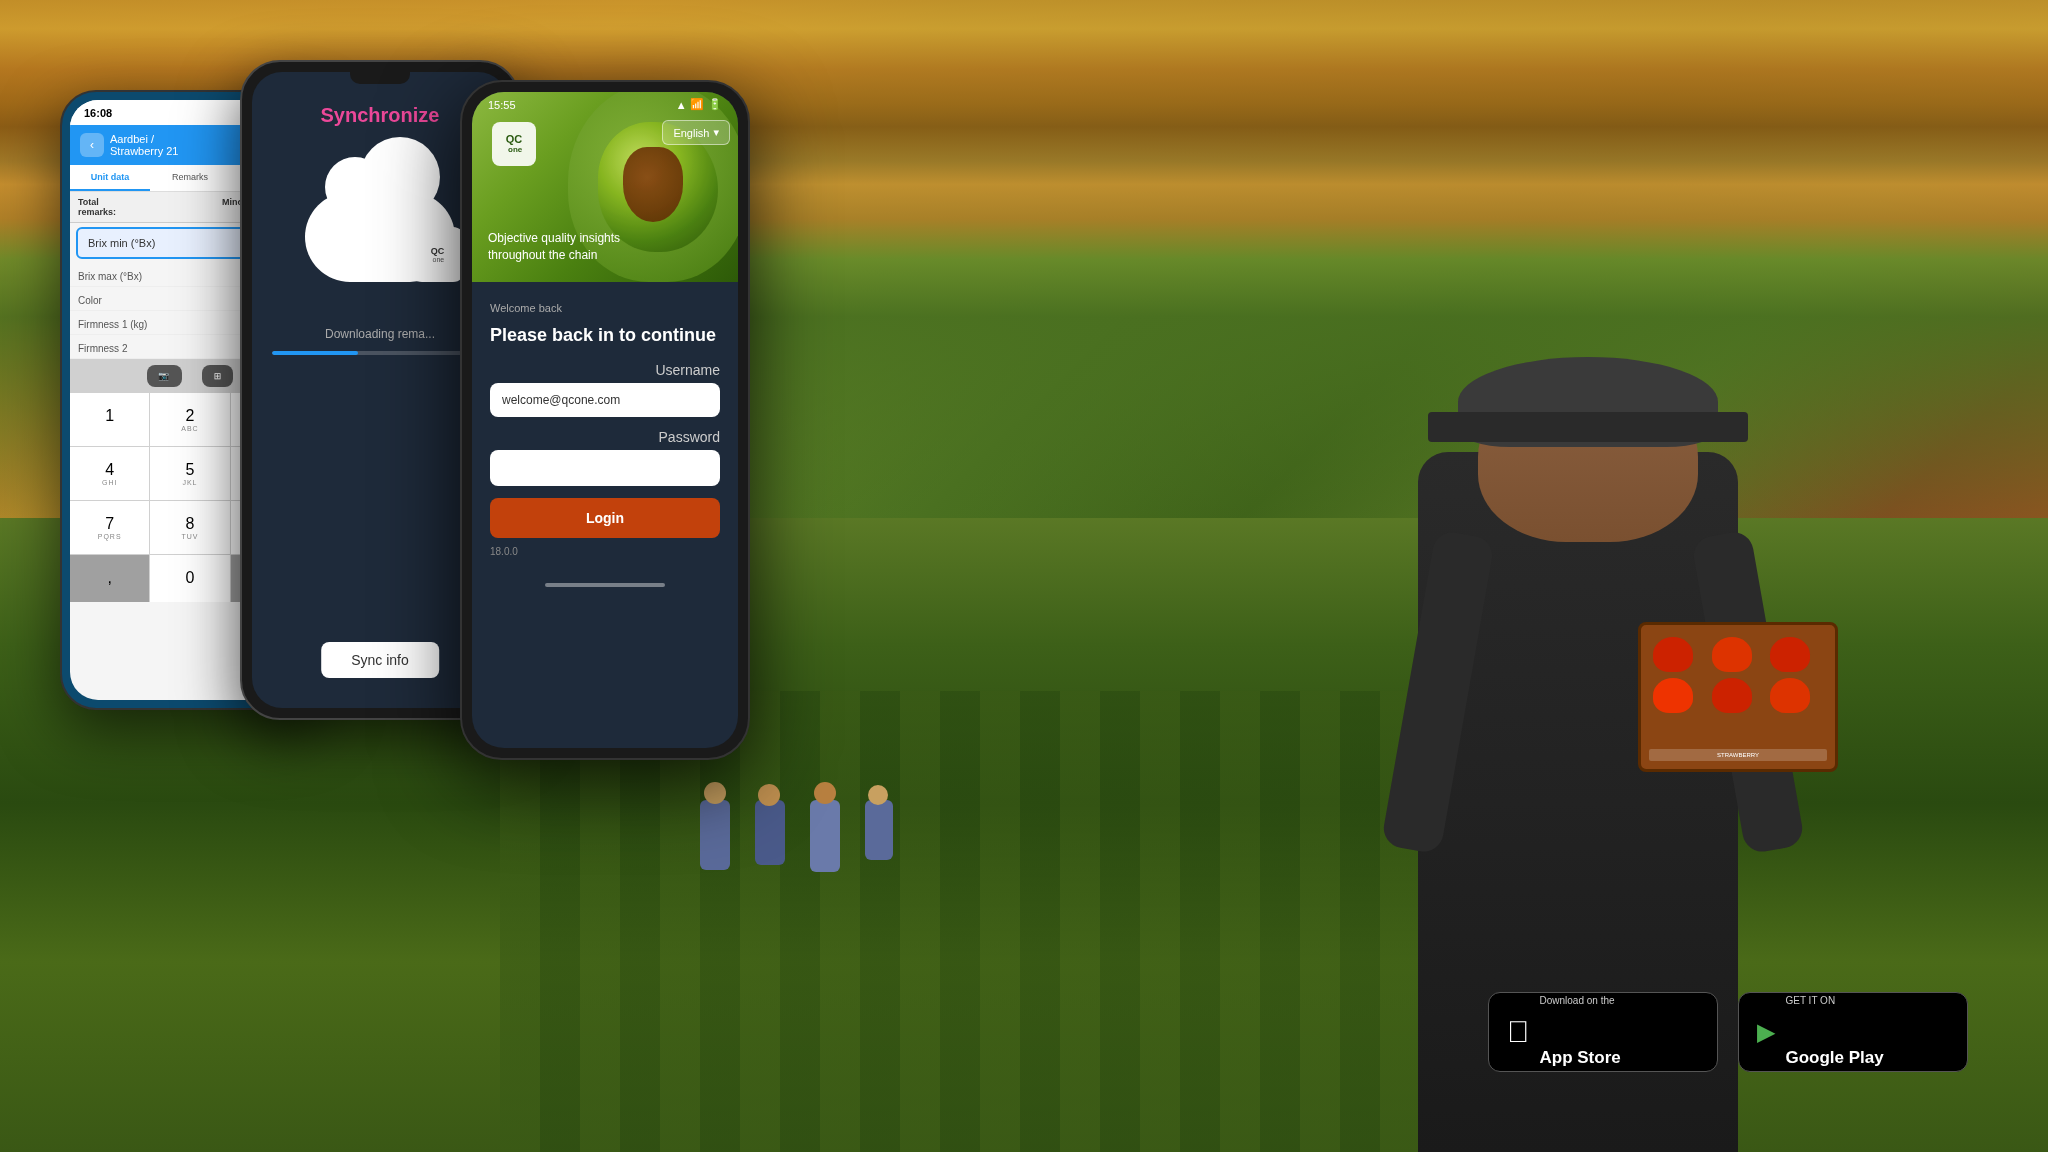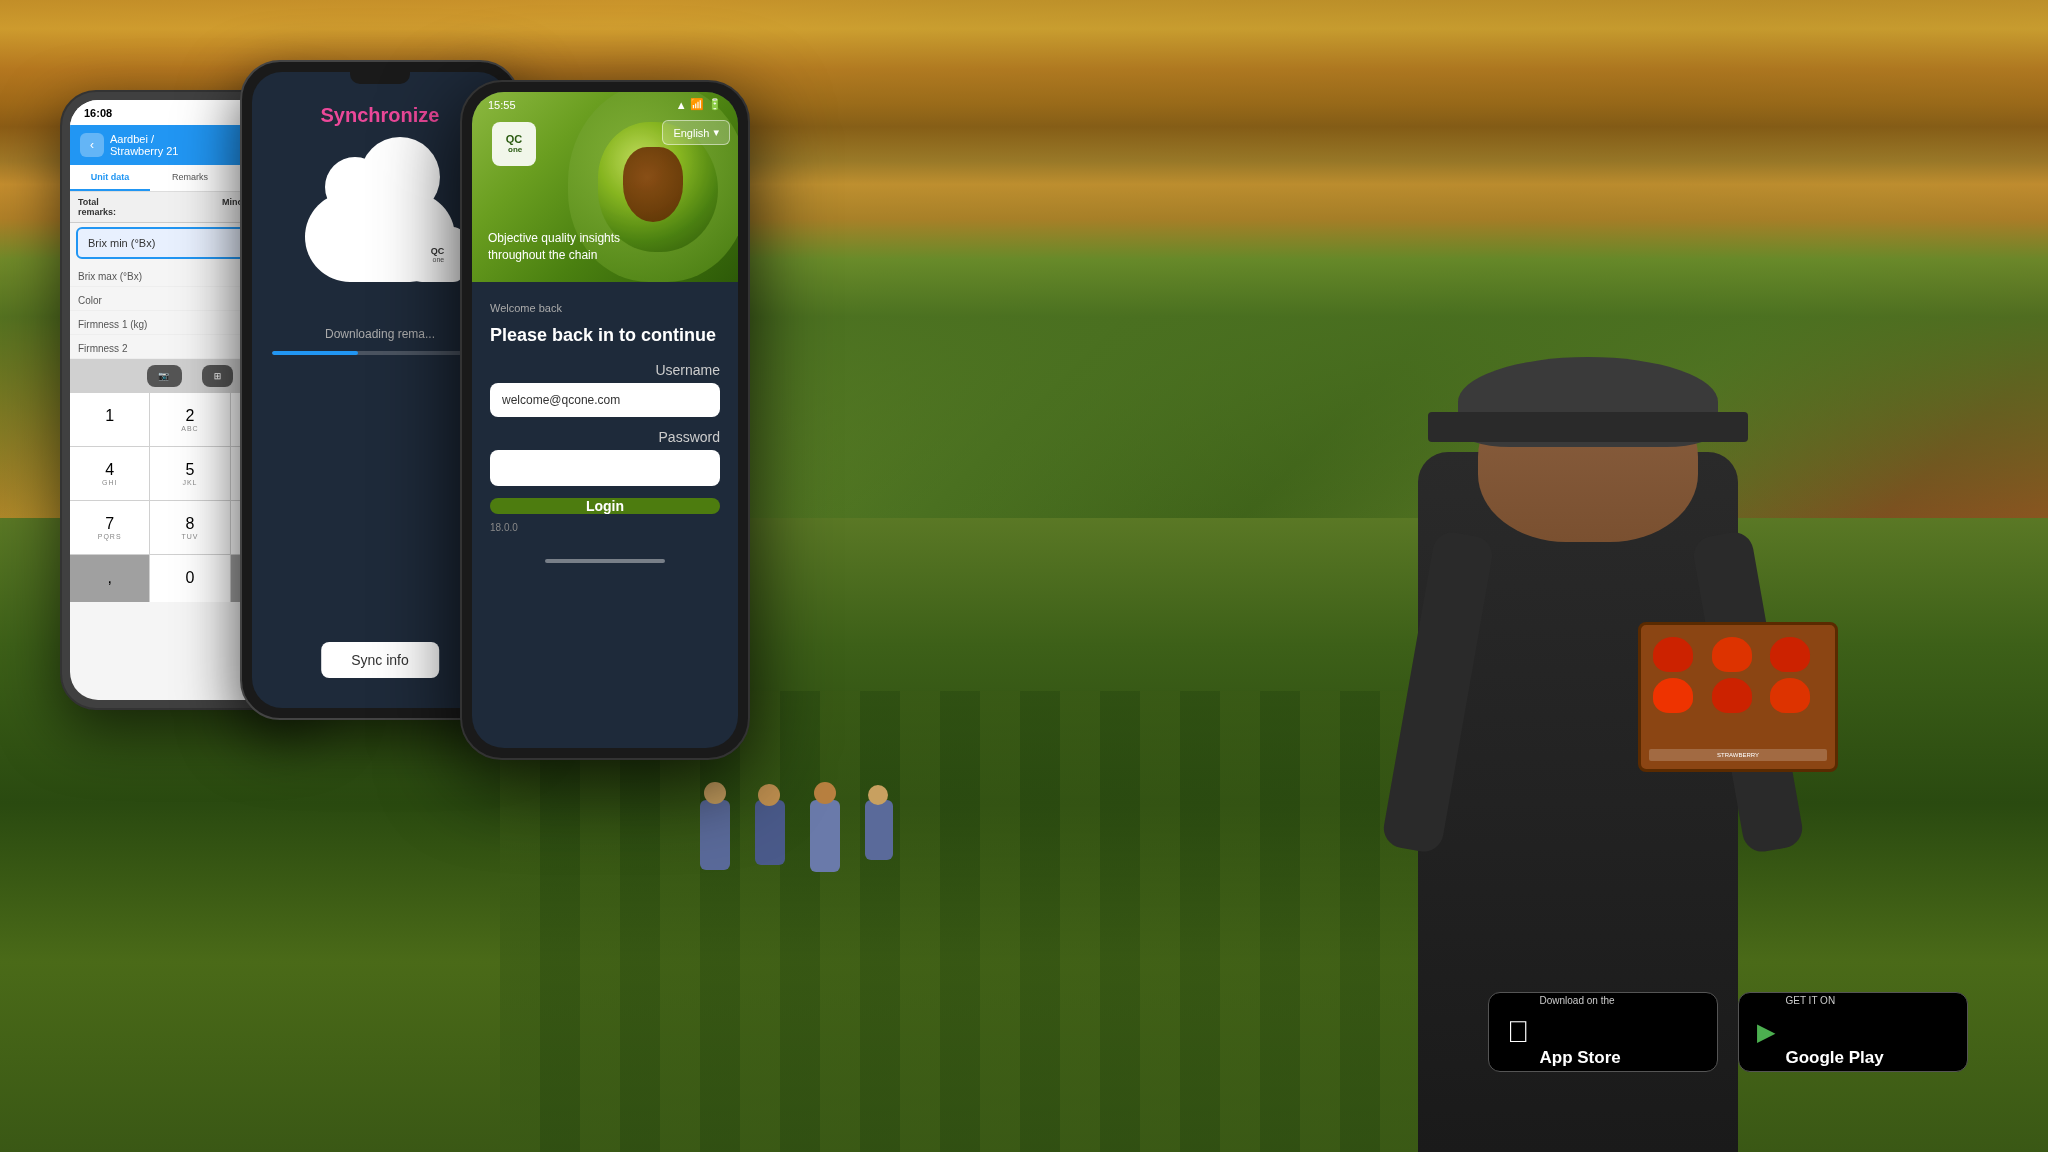--- a/index.html
+++ b/index.html
@@ -43,21 +43,21 @@
       height: 800px;
     }
 
     
     .phone-1 {
       position: absolute;
       left: 0;
       top: 30px;
       width: 260px;
       height: 620px;
-      background: #404040;
+      background: #0c4a6e;
       border-radius: 36px;
       overflow: hidden;
       box-shadow: 0 20px 60px rgba(0,0,0,0.6);
       border: 2px solid #333;
     }
     .phone-1-screen {
       position: absolute;
       inset: 8px;
       background: #f5f5f5;
       border-radius: 28px;
@@ -423,23 +423,24 @@
       width: 100%;
       background: white;
       border-radius: 8px;
       padding: 10px 12px;
       font-size: 12px;
       color: #333;
       margin-bottom: 12px;
     }
     .p3-login-btn {
       width: 100%;
-      background: #4d7c0f;
+      background: #c2410c;
       color: white;
       text-align: center;
+      padding: 12px;
       border-radius: 8px;
       font-size: 14px;
       font-weight: 600;
       margin-top: 4px;
     }
     .p3-version {
       color: #888;
       font-size: 10px;
       margin-top: 8px;
     }

